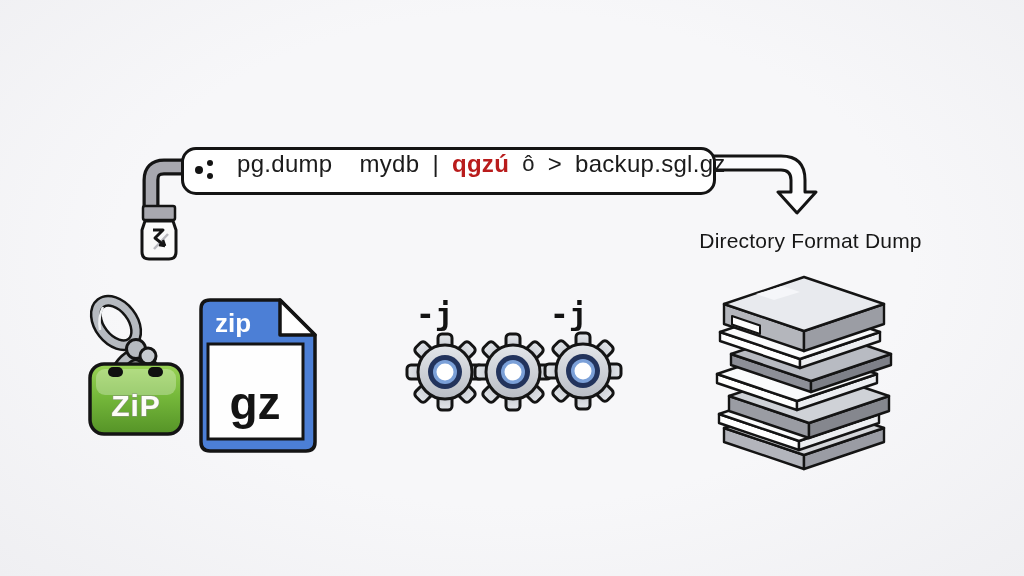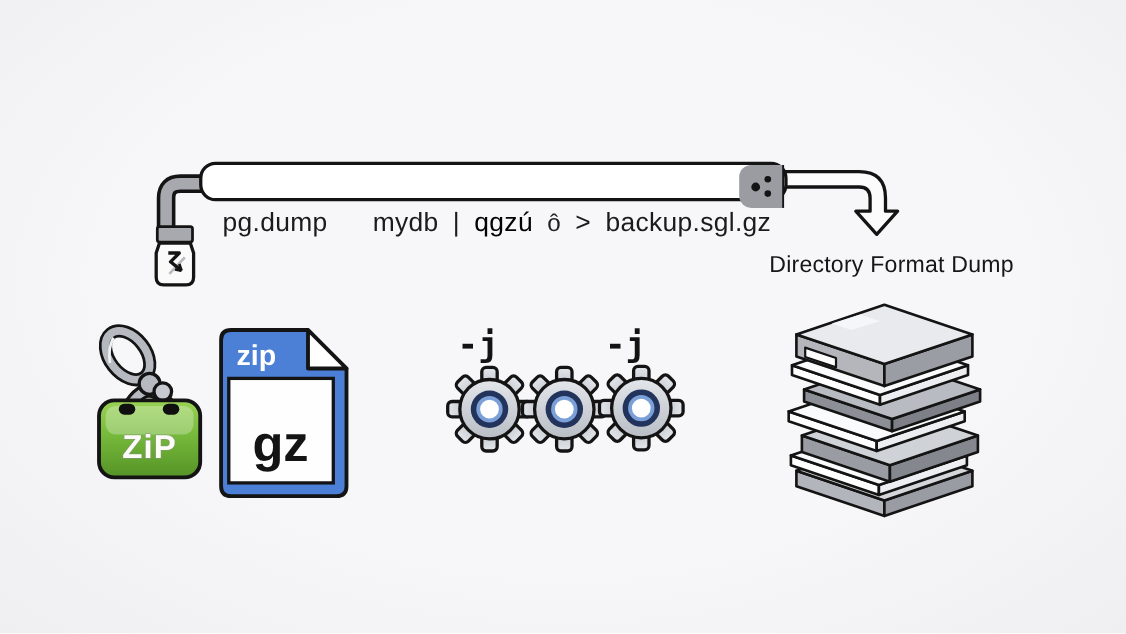--- a/index.html
+++ b/index.html
@@ -3,38 +3,38 @@
 <meta charset="utf-8">
 <style>
   html,body{margin:0;padding:0;}
   .scene{
     position:relative;width:1024px;height:576px;overflow:hidden;
     background:radial-gradient(ellipse at 50% 45%, #f7f7f9 55%, #efeff2 100%);
     font-family:"Liberation Sans", sans-serif;
   }
   
   .cmd-bar{
-    position:absolute;left:181px;top:147px;width:535px;height:36px;
+    position:absolute;left:181px;top:147px;width:535px;height:48px;
     box-sizing:border-box;border:3px solid #141414;border-radius:15px;
-    background:#ffffff;display:flex;align-items:flex-end;z-index:3;flex-direction:column;
+    background:#ffffff;display:flex;align-items:flex-start;z-index:3;
   }
   .cmd-prompt{
     position:relative;width:39px;flex:0 0 39px;background:#9b9ba2;
     border-right:2.5px solid #141414;border-radius:11px 0 0 11px;
   }
   .cmd-prompt .dot{position:absolute;background:#141414;border-radius:50%;}
   .dot-a{width:8px;height:8px;left:11px;top:16px;}
   .dot-b{width:6px;height:6px;left:23px;top:10px;}
   .dot-c{width:6px;height:6px;left:23px;top:23px;}
   .cmd-text{
     display:flex;align-items:center;gap:13px;padding:0 12px;
     font-size:24px;color:#1b1b1b;letter-spacing:.3px;white-space:nowrap;
   }
-  .cmd-db{margin-left:28px;}
-  .cmd-red{color:#000000;font-weight:normal;}
+  .cmd-db{margin-left:14px;}
+  .cmd-red{color:#b91c1c;font-weight:bold;}
   .cmd-glyph{font-size:22px;color:#202020;}
   
   .heading{
     position:absolute;left:668px;top:229px;width:285px;text-align:center;
     font-size:21px;font-weight:normal;color:#161616;letter-spacing:.2px;z-index:2;
   }
   
   .abs{position:absolute;}
   .z1{z-index:1}.z2{z-index:2}
   

